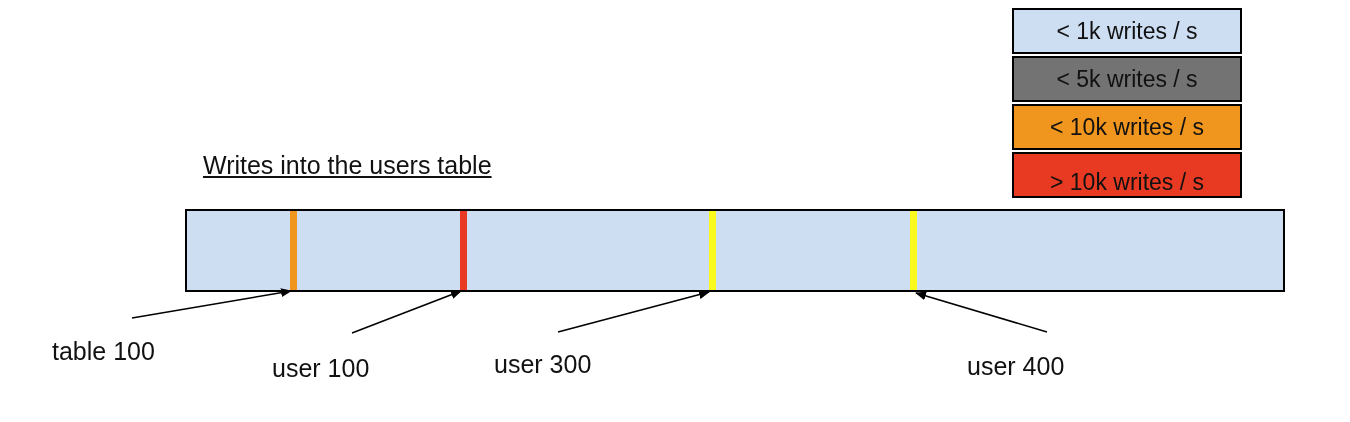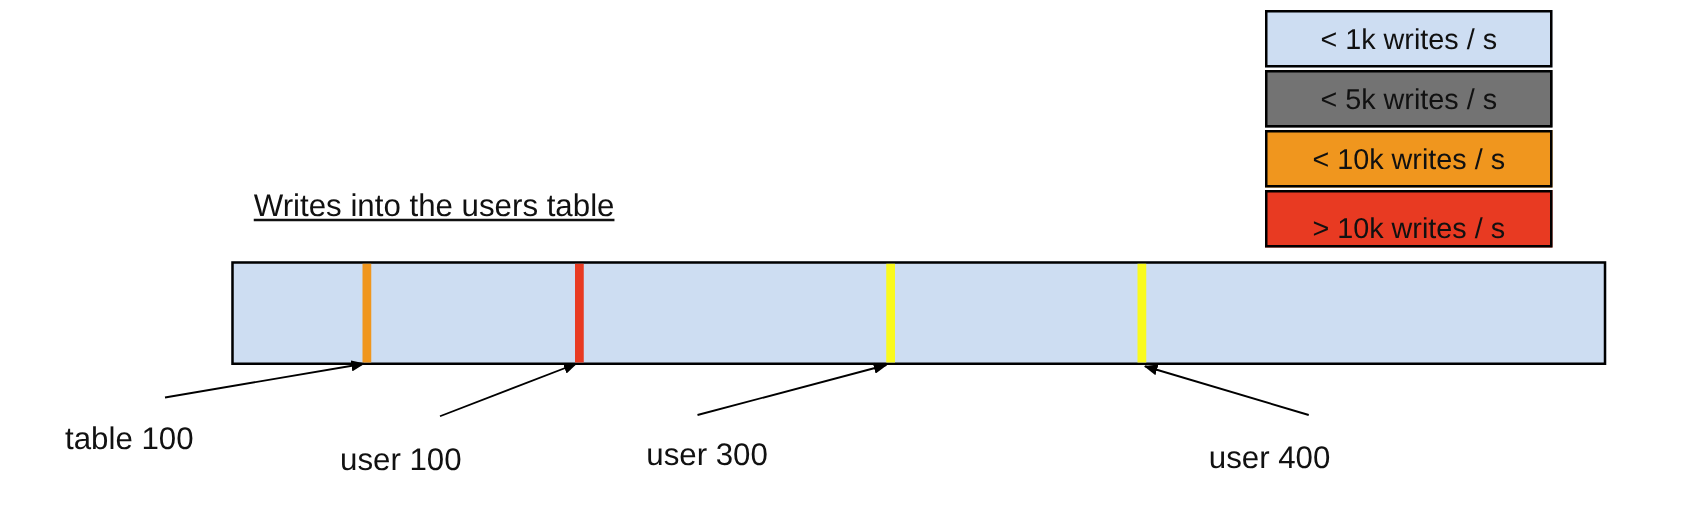--- a/index.html
+++ b/index.html
@@ -56,21 +56,21 @@
     width: 7px;
   }
   .user-label {
     position: absolute;
     font-size: 25px;
     line-height: 1.2;
     white-space: nowrap;
   }
   .user-label.u100 { left: 52px;  top: 336px; }
   .user-label.u200 { left: 272px; top: 353px; }
-  .user-label.u300 { left: 494px; top: 349px; margin-left: 23px; }
+  .user-label.u300 { left: 494px; top: 349px; }
   .user-label.u400 { left: 967px; top: 351px; }
   .arrows {
     position: absolute;
     left: 0;
     top: 0;
     pointer-events: none;
     z-index: 5;
   }
 </style>
 </head>

